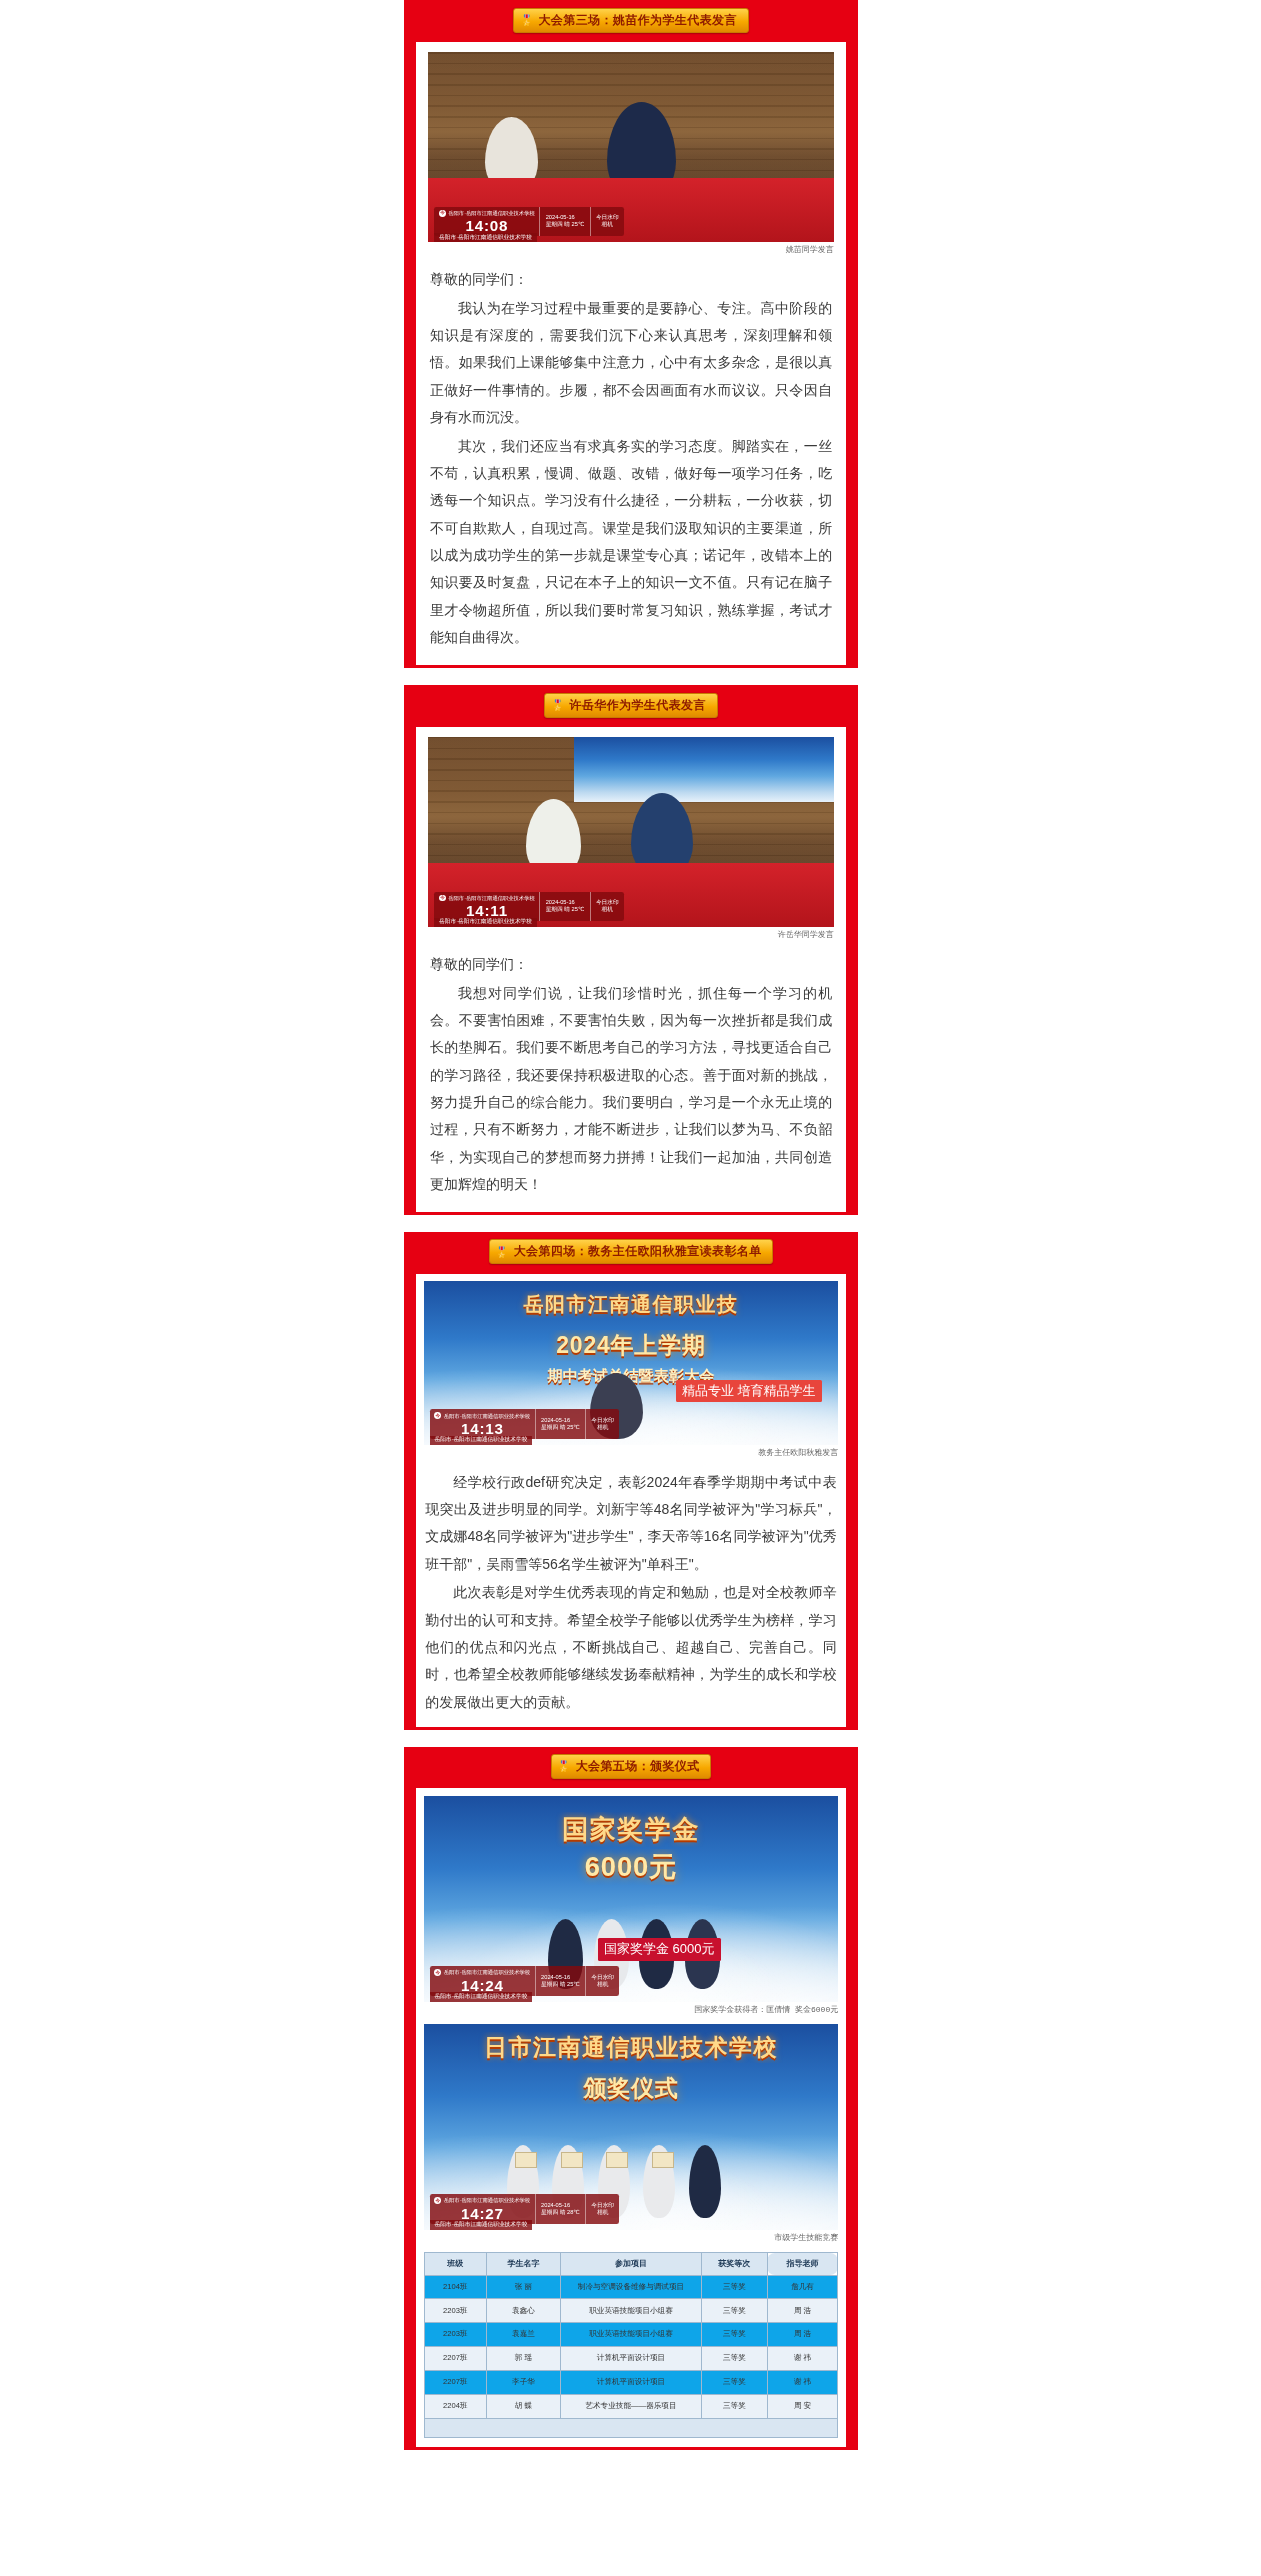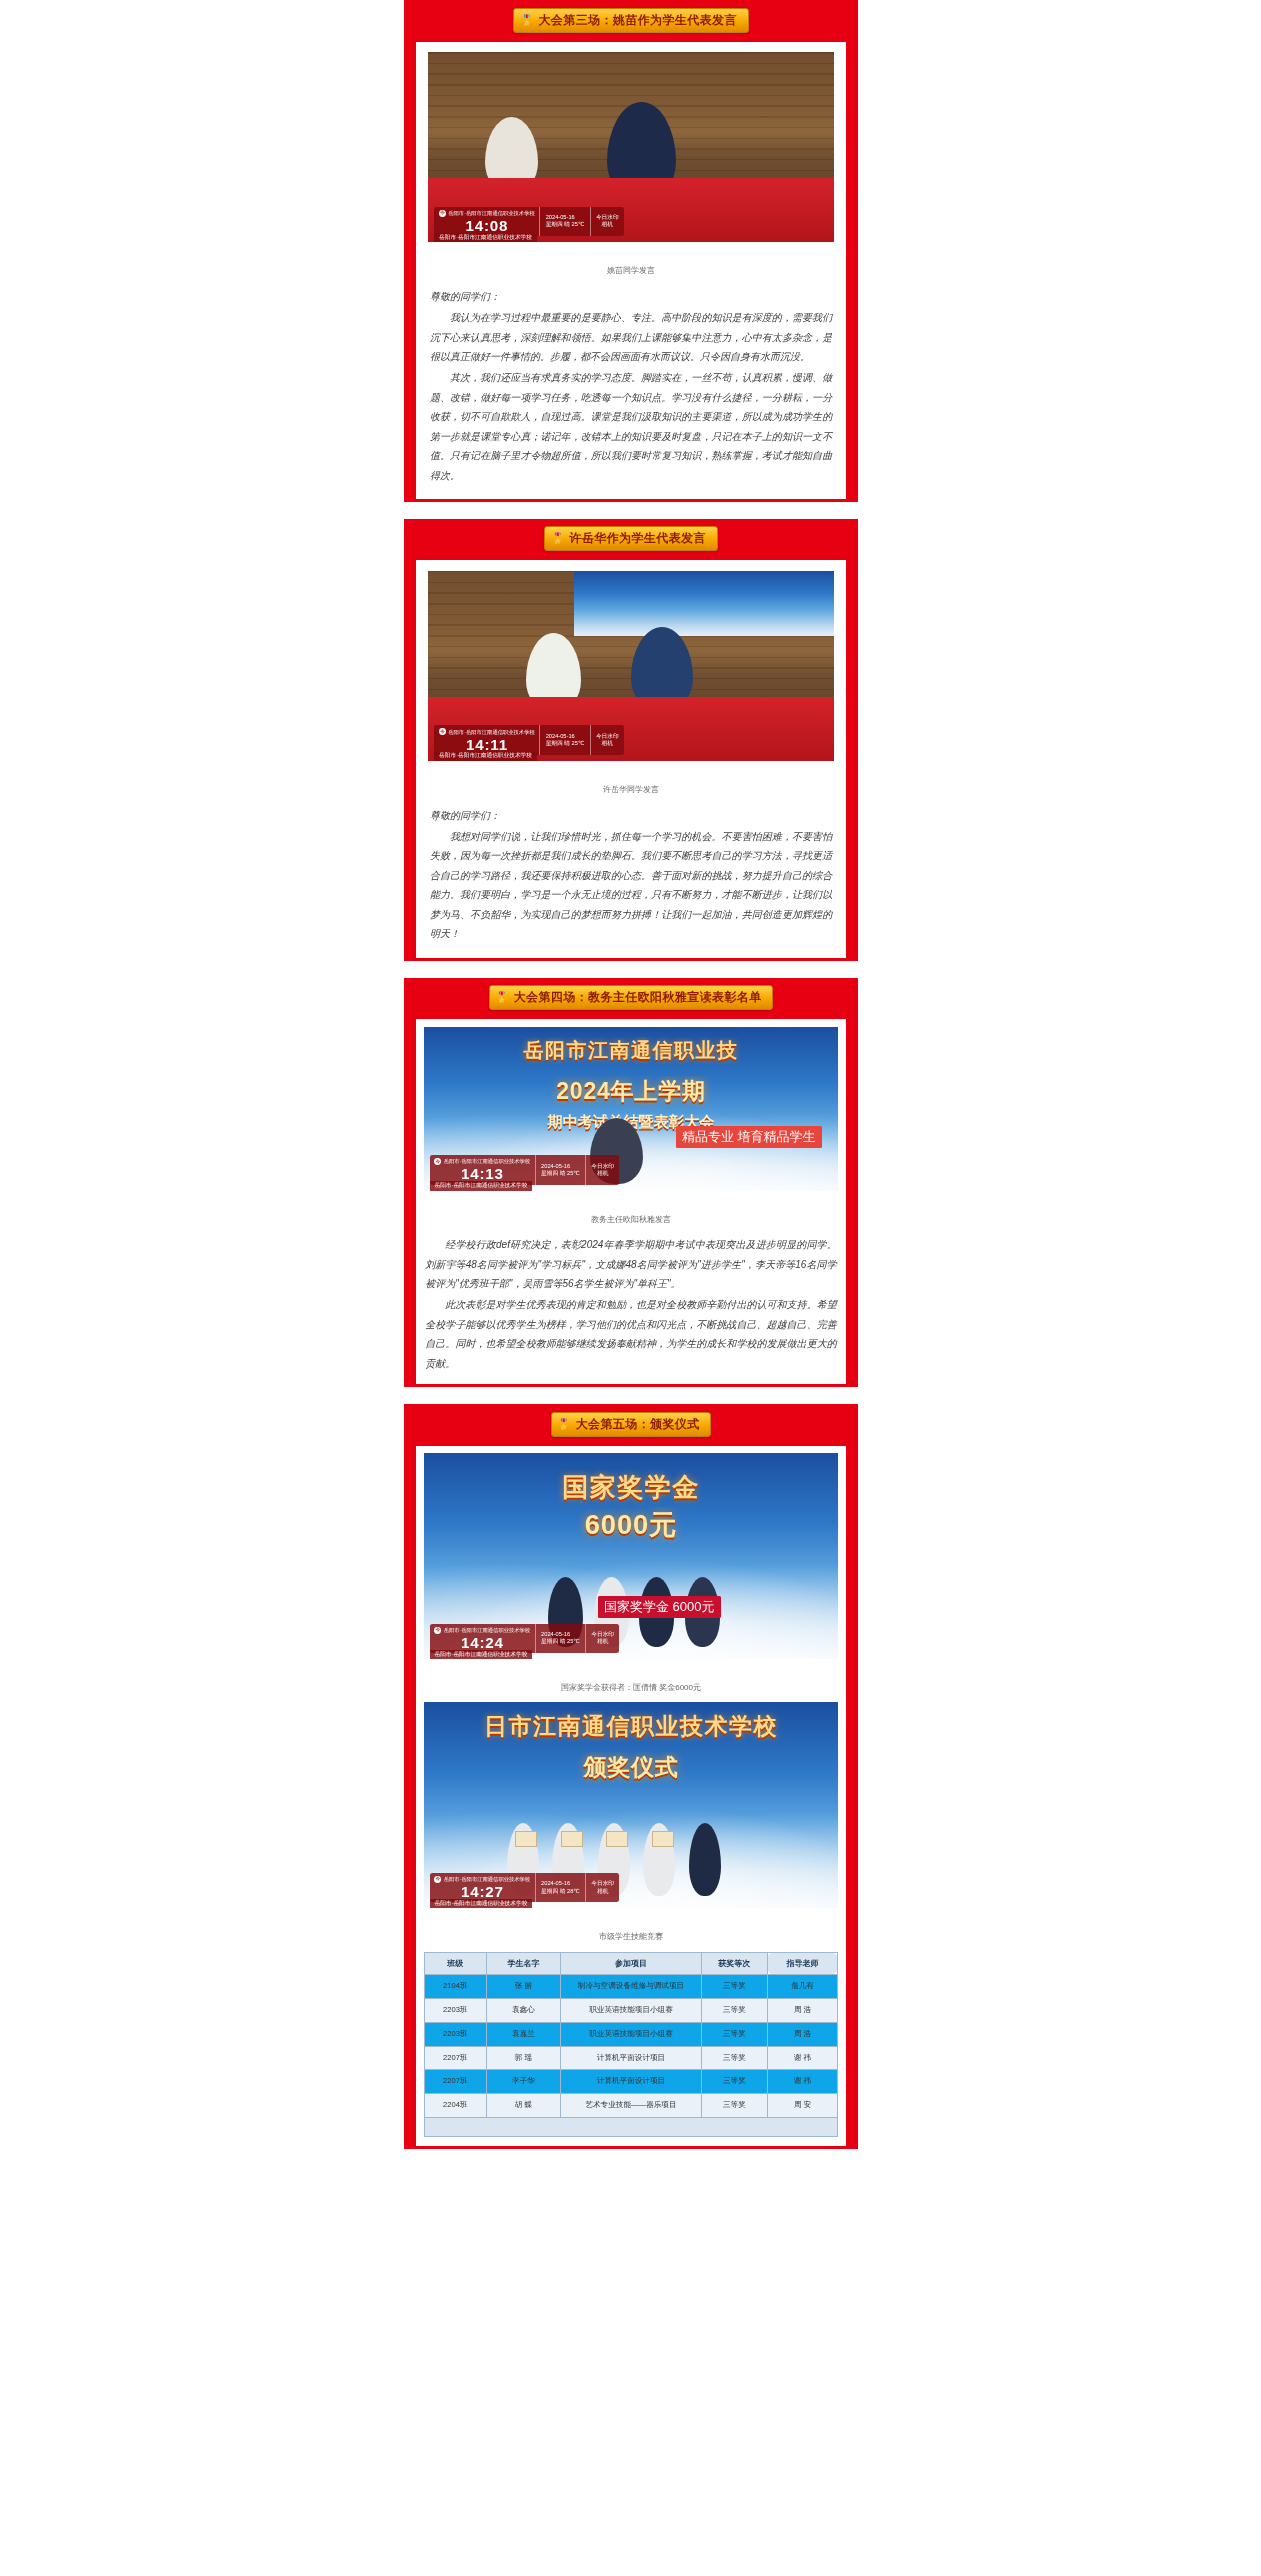--- a/index.html
+++ b/index.html
@@ -187,33 +187,33 @@
     font-size:5.7px;white-space:nowrap;
   }
   .stamp-foot{
     position:absolute;left:6.1px;bottom:0;
     font-size:5.7px;color:#fff;
     background:rgba(130,10,14,.82);
     padding:0.8px 4.6px;white-space:nowrap;
   }
 
   .caption{
-    text-align:center;
+    text-align:right;
     font-size:8px;
     color:#666;
-    margin-top:23px;
+    margin-top:2px;
+    font-family:Liberation Mono, monospace;
   }
 
   .body-text{
-    font-size:10px;
+    font-size:14px;
     line-height:1.95;
     color:#3a3a3a;
     text-align:justify;
     margin:10.7px 1.5px 0 1.5px;
-    font-style:italic;
   }
   .body-text p{margin:0 0 1.5px 0;}
   .indent{text-indent:2em;}
 
   
   .tbl{
     width:100%;
     border-collapse:collapse;
     margin-top:9.1px;
     font-size:7.6px;

